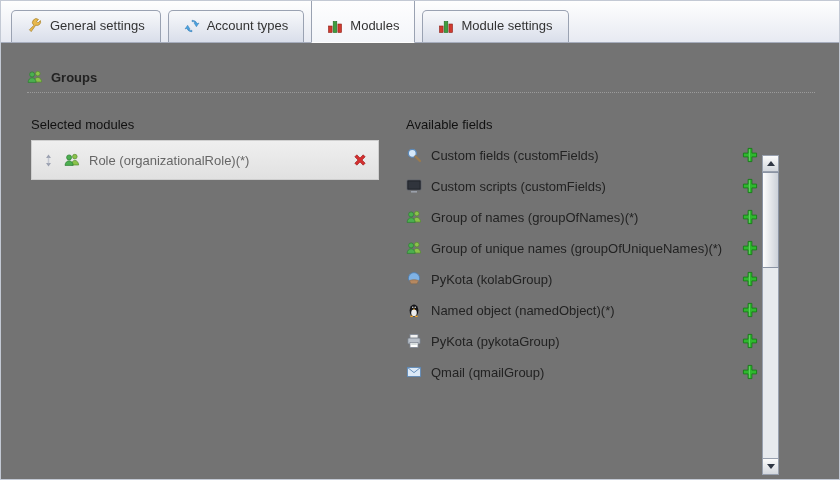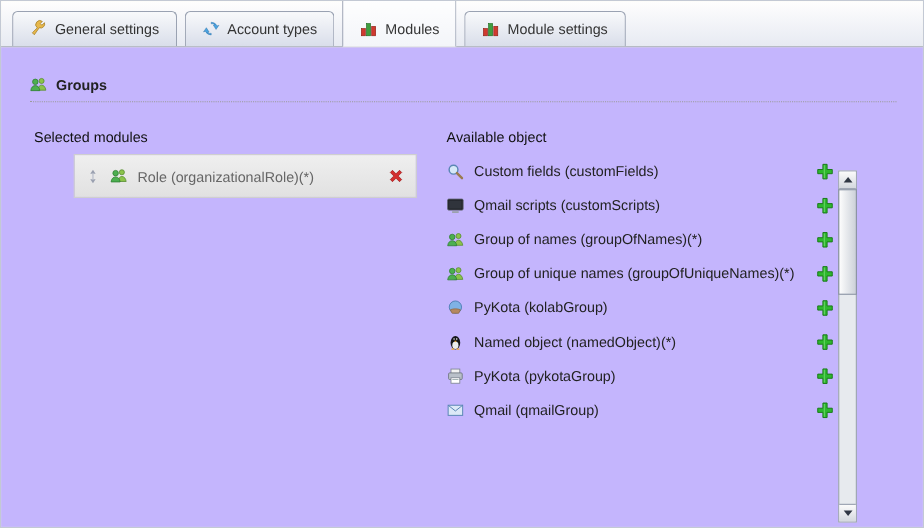--- a/index.html
+++ b/index.html
@@ -6,45 +6,45 @@
   html,body { margin:0; padding:0; background:#fff; }
   body { font-family:"Liberation Sans","DejaVu Sans",sans-serif; font-size:13px; color:#222; }
 
   .window { position:relative; width:840px; height:480px; border:1px solid #c3c9d4; background:#fcf5da; overflow:hidden; }
 
   
   .tabbar { position:absolute; top:0; left:0; right:0; height:42px;
             background:linear-gradient(#fefefe,#e7eaf2);
             border-bottom:1px solid #a6adbd;
             display:flex; align-items:flex-end; padding-left:10px; }
-  .tab { display:flex; align-items:center; gap:7px; padding:7px 15px 8px;
+  .tab { display:flex; gap:7px; padding:7px 15px 8px;
          border:1px solid #9aa2b2; border-bottom:none; border-radius:5px 5px 0 0;
          background:linear-gradient(#f8f9fb,#d9deea); margin-right:7px;
          color:#333; cursor:pointer; white-space:nowrap; }
   .tab.active { background:linear-gradient(#ffffff,#f3f5f9); padding-top:22px;
                 margin-bottom:-1px; border-bottom:1px solid #fdfdfd; z-index:2; }
 
   
-  .content { position:absolute; top:42px; left:0; right:0; bottom:0; background:#c4b5fd; }
+  .content { position:absolute; top:42px; left:0; right:0; bottom:0; background:#737373; }
 
   .section-header { margin:26px 24px 0 26px; padding-bottom:7px;
                     border-bottom:1px dotted #9b9b9b;
                     display:flex; align-items:center; gap:8px; font-weight:bold; }
 
   .columns { display:flex; margin:24px 0 0 30px; }
   .col-left  { width:348px; }
   .col-right { width:352px; margin-left:27px; }
   .col-heading { color:#111; margin-bottom:8px; }
 
   .selected-item { height:40px; background:linear-gradient(#efefef,#e1e1e1);
                    border:1px solid #cfcfcf; display:flex; align-items:center;
-                   padding:0 10px; gap:9px; cursor:move;margin-left:36px; }
+                   padding:0 10px; gap:9px; cursor:move; }
   .selected-item .label { flex:1; color:#666; }
 
-  .avail-row { display:flex; align-items:flex-end; gap:9px; padding:7px 0; }
+  .avail-row { display:flex; align-items:flex-start; gap:9px; padding:7px 0; }
   .avail-row .label { flex:1; line-height:16px; padding-top:1px; }
   .avail-row .icon16 { flex:0 0 16px; }
 
   .icon16 { width:16px; height:16px; display:inline-block; }
   .icon16 svg { width:100%; height:100%; display:block; }
   .icon12 { width:13px; height:13px; display:inline-block; }
   .icon12 svg { width:100%; height:100%; display:block; }
   .iconbtn { cursor:pointer; }
 
   
@@ -145,21 +145,21 @@
     <span class="icon16 iconbtn">
                 <svg viewBox="0 0 16 16">
                   <path d="M2.8 4.8 4.8 2.8 8 6l3.2-3.2 2 2L10 8l3.2 3.2-2 2L8 10l-3.2 3.2-2-2L6 8z" fill="#d32f2f" stroke="#8b0000" stroke-width="0.5"></path>
                 </svg>
               </span>
   </div>
           </div>
       </div>
 
       <div class="col-right">
-        <div class="col-heading">Available object</div>
+        <div class="col-heading">Available fields</div>
         <div>
             <div class="avail-row">
     <span class="icon16 mod-icon">
                 <svg viewBox="0 0 16 16">
                   <circle cx="6.3" cy="6.3" r="4" fill="#d6e8f8" stroke="#5b87b5" stroke-width="1.3"></circle>
                   <line x1="9.4" y1="9.4" x2="14" y2="14" stroke="#9a7b4f" stroke-width="2.2" stroke-linecap="round"></line>
                 </svg>
               </span>
     <span class="label">Custom fields (customFields)</span>
     <span class="icon16 iconbtn">
@@ -170,21 +170,21 @@
               </span>
   </div>
             <div class="avail-row">
     <span class="icon16 mod-icon">
                 <svg viewBox="0 0 16 16">
                   <rect x="1" y="2" width="14" height="10" rx="1" fill="#1d1f24" stroke="#5a5f6a" stroke-width="0.8"></rect>
                   <rect x="2.3" y="3.3" width="11.4" height="7.4" fill="#30343c"></rect>
                   <rect x="5" y="13" width="6" height="1.6" fill="#9aa0aa"></rect>
                 </svg>
               </span>
-    <span class="label">Qmail scripts (customScripts)</span>
+    <span class="label">Custom scripts (customFields)</span>
     <span class="icon16 iconbtn">
                 <svg viewBox="0 0 16 16">
                   <path d="M6.1 1.4h3.8v4.7h4.7v3.8H9.9v4.7H6.1V9.9H1.4V6.1h4.7z" fill="#2eb82e" stroke="#187a18" stroke-width="0.9"></path>
                   <path d="M6.9 2.2h1v11.6h-1z" fill="#7fdc7f" opacity="0.7"></path>
                 </svg>
               </span>
   </div>
             <div class="avail-row">
     <span class="icon16 mod-icon">
                 <svg viewBox="0 0 16 16">

